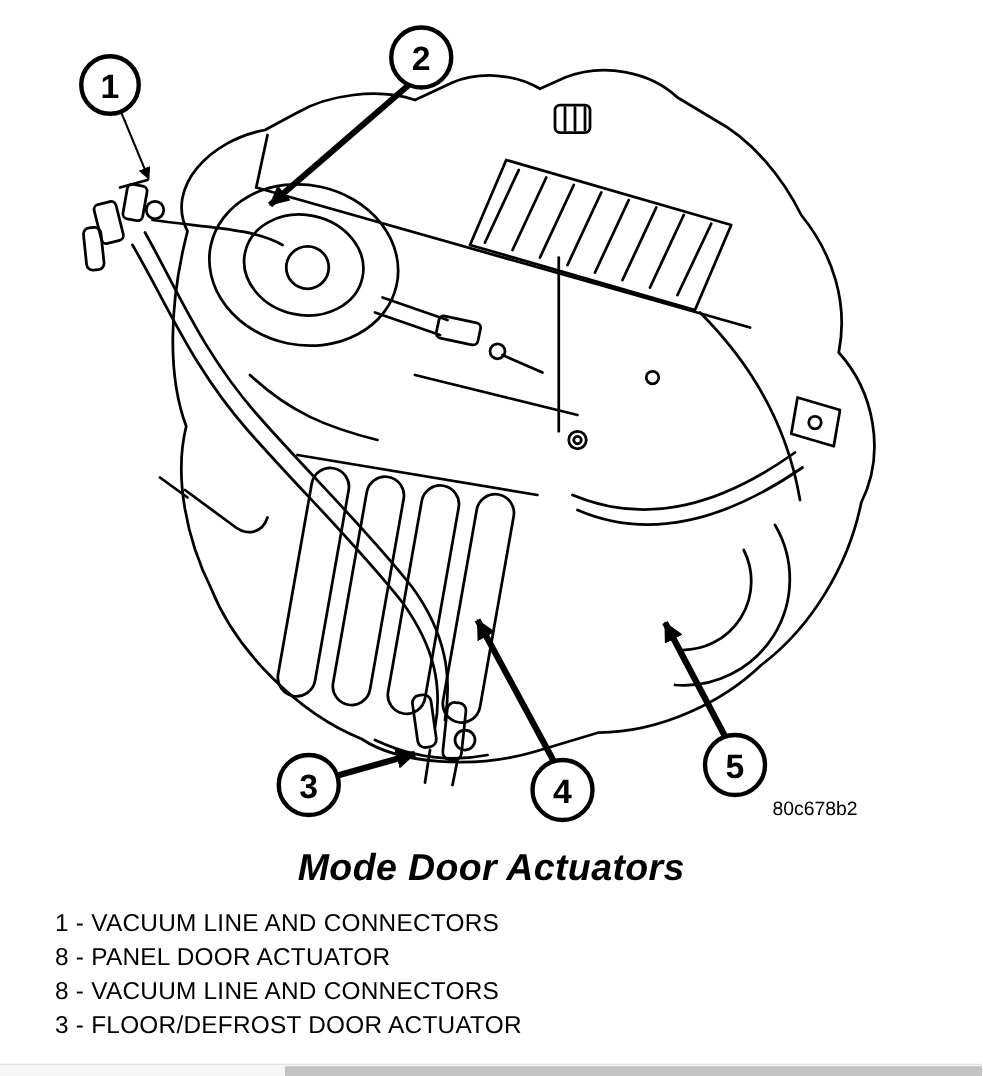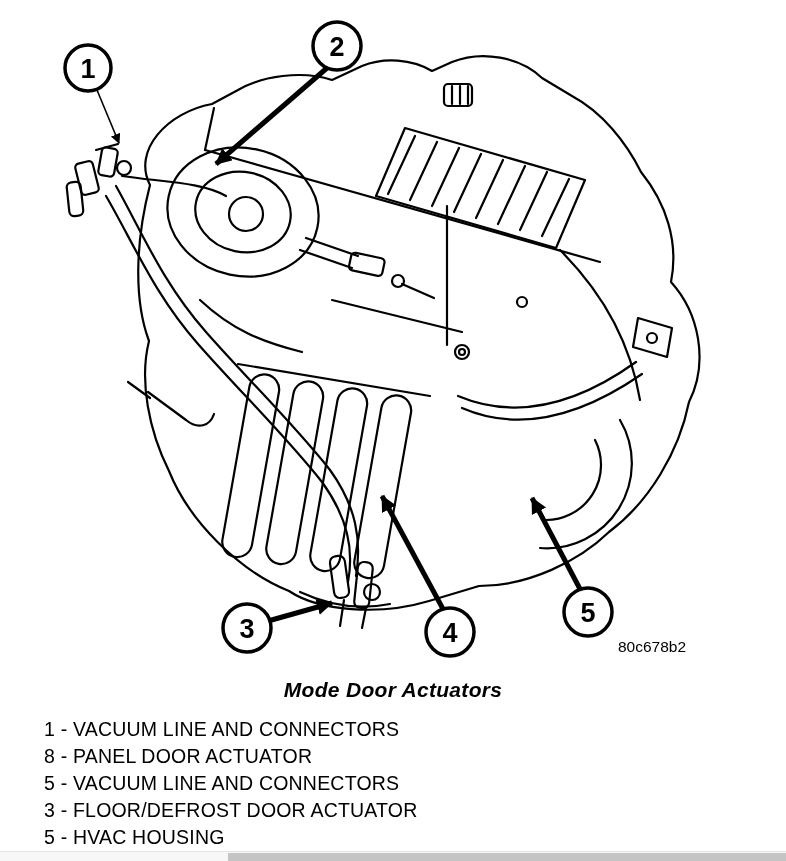--- a/index.html
+++ b/index.html
@@ -10,21 +10,21 @@
   .diagram-wrap{width:786px;height:668px;position:relative;}
   svg{display:block;}
   .callout-num{
     font-family:"Liberation Sans",sans-serif;
     font-weight:bold;font-size:27px;
   }
   .fig-code{
     font-family:"Liberation Sans",sans-serif;font-size:15.5px;
   }
   .fig-title{
-    text-align:center;font-size:21px;font-weight:bold;font-style:italic;
+    text-align:center;font-size:30px;font-weight:bold;font-style:italic;
     margin-top:10px;letter-spacing:0.3px;
   }
   .legend{
     margin:14px 10px 0 44px;font-size:19.5px;line-height:27px;letter-spacing:0.2px;
   }
   .hscrollbar{
     position:absolute;left:0;right:0;bottom:0;height:9px;
     background:#f7f7f7;border-top:1px solid #e4e4e4;
   }
   .hscrollbar-thumb{
@@ -169,22 +169,21 @@
 
       <text class="fig-code" x="652" y="652" text-anchor="middle" fill="#000">80c678b2</text>
     </svg>
   </div>
 
   <div class="fig-title">Mode Door Actuators</div>
 
   <div class="legend">
     <div class="legend-item">1 - VACUUM LINE AND CONNECTORS</div>
     <div class="legend-item">8 - PANEL DOOR ACTUATOR</div>
-    <div class="legend-item">5 - VACUUM LINE AND CONNECTORS</div>
+    <div class="legend-item">8 - VACUUM LINE AND CONNECTORS</div>
     <div class="legend-item">3 - FLOOR/DEFROST DOOR ACTUATOR</div>
-    <div class="legend-item">5 - HVAC HOUSING</div>
   </div>
 
   <div class="hscrollbar">
     <div class="hscrollbar-thumb"></div>
   </div>
 
 </div>
 
 </body></html>

